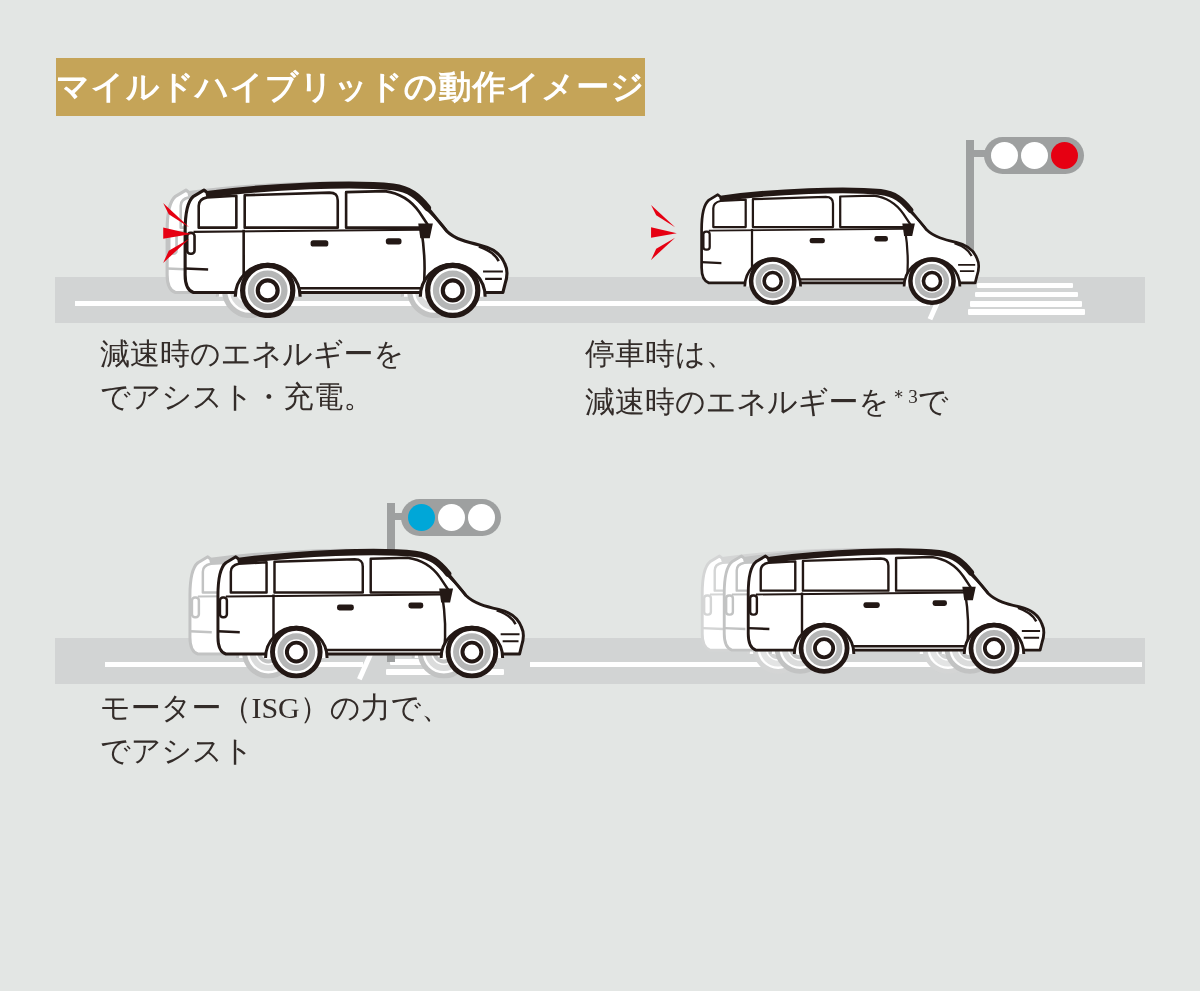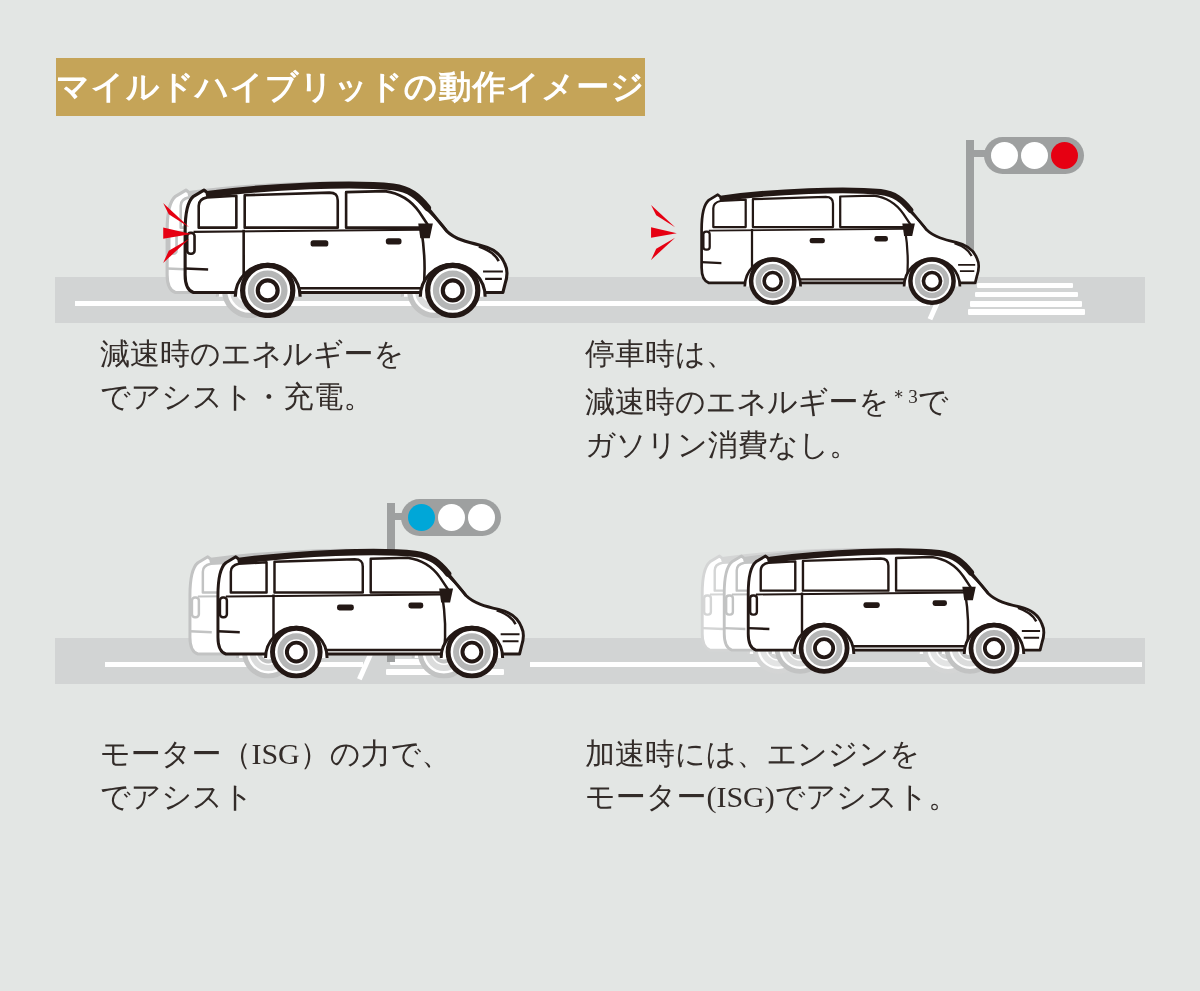--- a/index.html
+++ b/index.html
@@ -42,21 +42,21 @@
   .car-ghost2{--line:#D4D5D5;--rim:#E3E4E4;}
   .sparks-svg{position:absolute;}
   
   .caption{
     position:absolute;width:460px;text-align:left;
     font-size:30px;line-height:43px;white-space:nowrap;font-family:Liberation Serif, serif;
   }
   .caption-left{left:100px;}
   .caption-right{left:585px;}
   .caption-row1{top:332px;}
-  .caption-row2{top:732px;}
+  .caption-row2{top:686px;}
   .sup{font-size:19px;vertical-align:9px;}
   
   .footnotes{
     position:absolute;right:35px;top:864px;text-align:right;
     font-size:23px;line-height:42px;white-space:nowrap;
   }
 </style>
 </head>
 <body>
 
@@ -180,27 +180,22 @@
   </svg>
 
   <div class="caption caption-left caption-row1">
     <div>減速時のエネルギーを</div>
     <div>でアシスト・充電。</div>
   </div>
 
   <div class="caption caption-right caption-row1">
     <div>停車時は、</div>
     <div><span>減速時のエネルギーを</span><span class="sup">＊3</span><span>で</span></div>
-    <div>ガソリン消費なし。</div>
   </div>
 
   <div class="caption caption-left caption-row2">
     <div>モーター（ISG）の力で、</div>
     <div>でアシスト</div>
   </div>
 
-  <div class="caption caption-right caption-row2">
-    <div>加速時には、エンジンを</div>
-    <div>モーター(ISG)でアシスト。</div>
-  </div>
 
 
 </div>
 
 </body></html>

